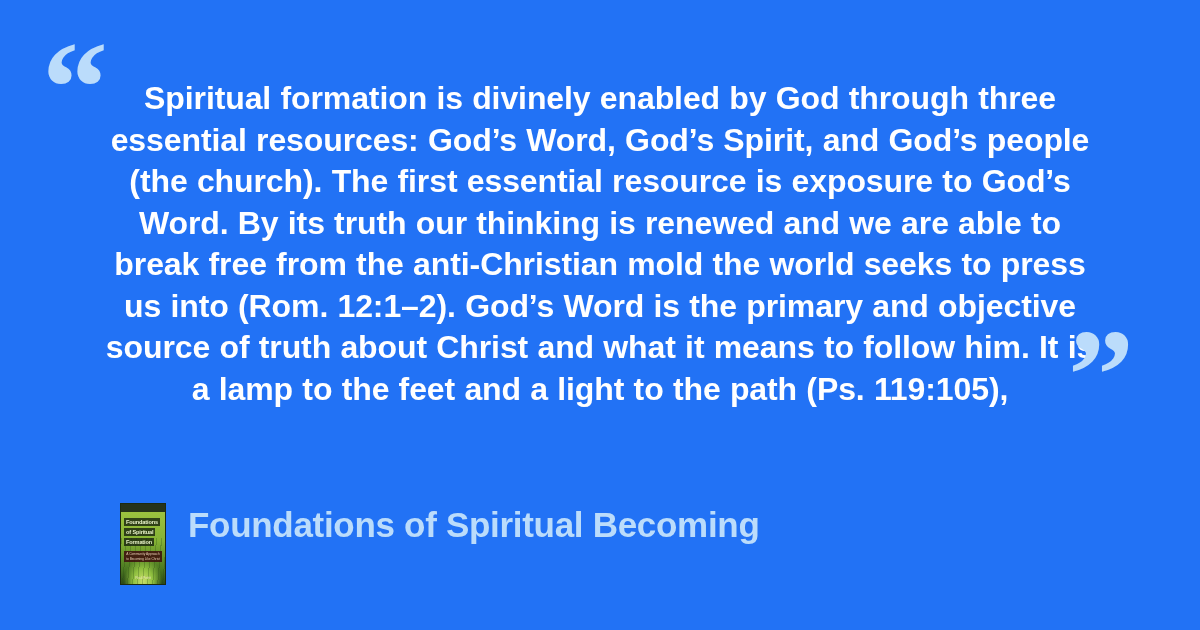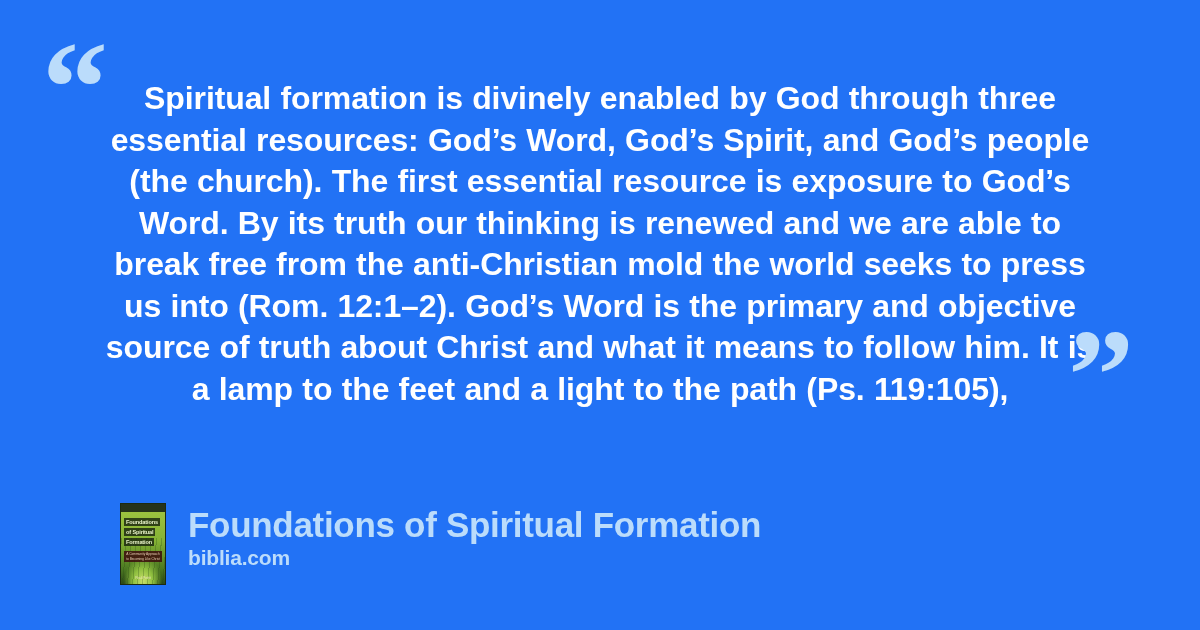--- a/index.html
+++ b/index.html
@@ -192,19 +192,18 @@
       <div class="cover-green"></div>
       <div class="cover-rays"></div>
       <div class="ct ct1">Foundations</div>
       <div class="ct ct2">of Spiritual</div>
       <div class="ct ct3">Formation</div>
       <div class="cover-sub">A Community Approach to Becoming Like Christ</div>
       <div class="cover-author">Paul Pettit</div>
     </div>
 
     <div id="footer-text">
-      <div id="book-title">Foundations of Spiritual Formation</div>
-      <div id="site-name">biblia.com</div>
+      <div id="book-title">Foundations of Spiritual Becoming</div>
     </div>
 
   </div>
 
 </div>
 
 </body></html>

